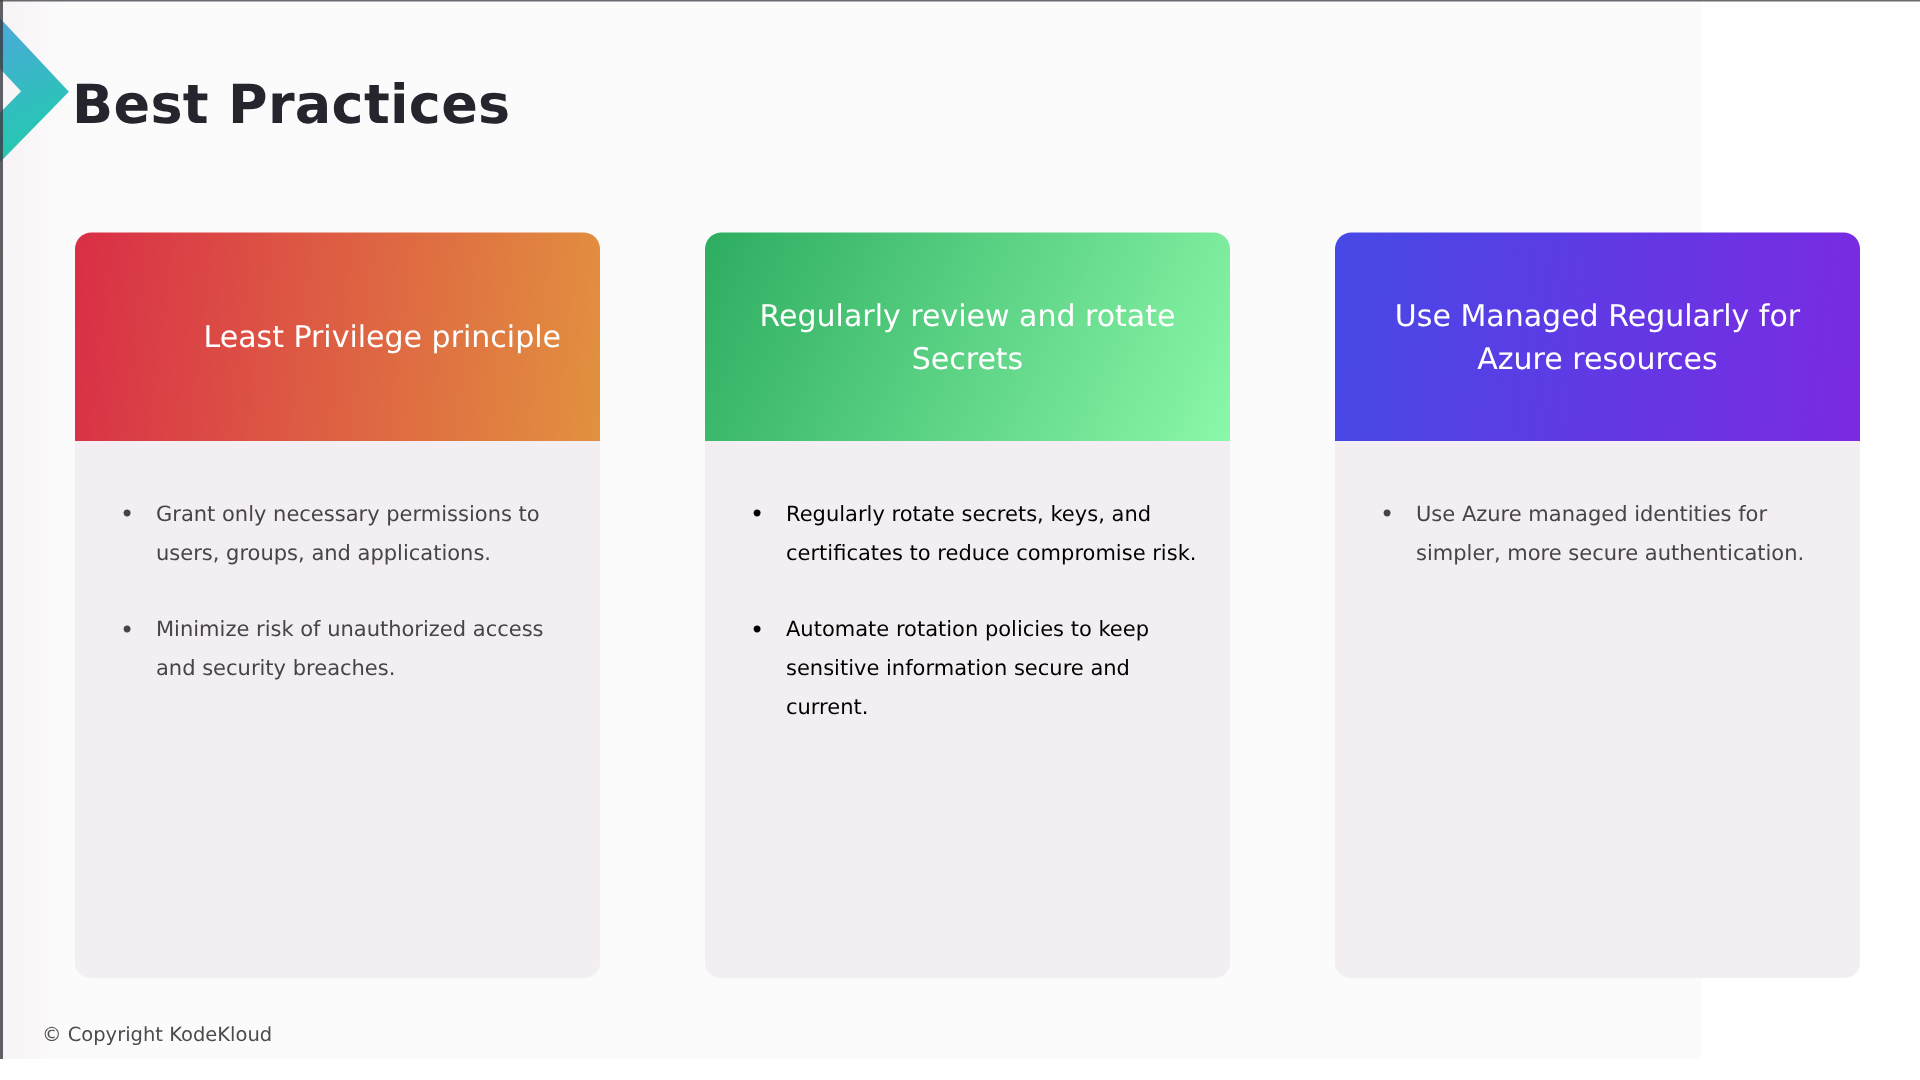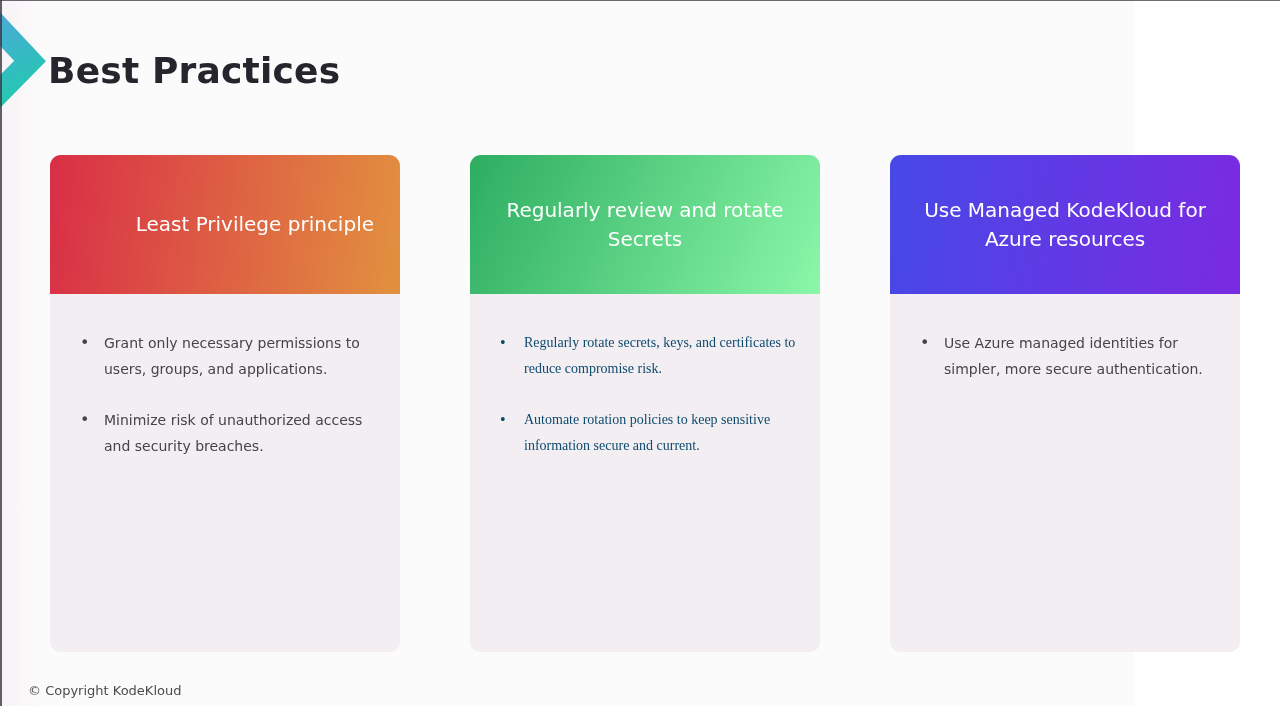--- a/index.html
+++ b/index.html
@@ -80,31 +80,31 @@
           <li>Grant only necessary permissions to users, groups, and applications.</li>
           <li>Minimize risk of unauthorized access and security breaches.</li>
         </ul>
       </div>
     </div>
 
     <div class="card" id="card-1">
       <div class="card-header" style="background: linear-gradient(115deg, rgb(45, 173, 96), rgb(139, 247, 169));">
         <span class="card-title" style="color: rgb(255, 255, 255);">Regularly review and rotate Secrets</span>
       </div>
-      <div class="card-body" style="background: rgb(243, 238, 242); color: #0c4a6e; font-family: Liberation Serif, serif;">
+      <div class="card-body" style="background: rgb(243, 238, 242); color: #000000;">
         <ul>
           <li>Regularly rotate secrets, keys, and certificates to reduce compromise risk.</li>
           <li>Automate rotation policies to keep sensitive information secure and current.</li>
         </ul>
       </div>
     </div>
 
     <div class="card" id="card-2">
       <div class="card-header" style="background: linear-gradient(97deg, rgb(70, 73, 230), rgb(123, 42, 226));">
-        <span class="card-title" style="color: rgb(255, 255, 255);">Use Managed KodeKloud for Azure resources</span>
+        <span class="card-title" style="color: rgb(255, 255, 255);">Use Managed Regularly for Azure resources</span>
       </div>
       <div class="card-body" style="background: rgb(243, 238, 242); color: rgb(71, 67, 73);">
         <ul>
           <li>Use Azure managed identities for simpler, more secure authentication.</li>
         </ul>
       </div>
     </div>
 
   </div>
 

